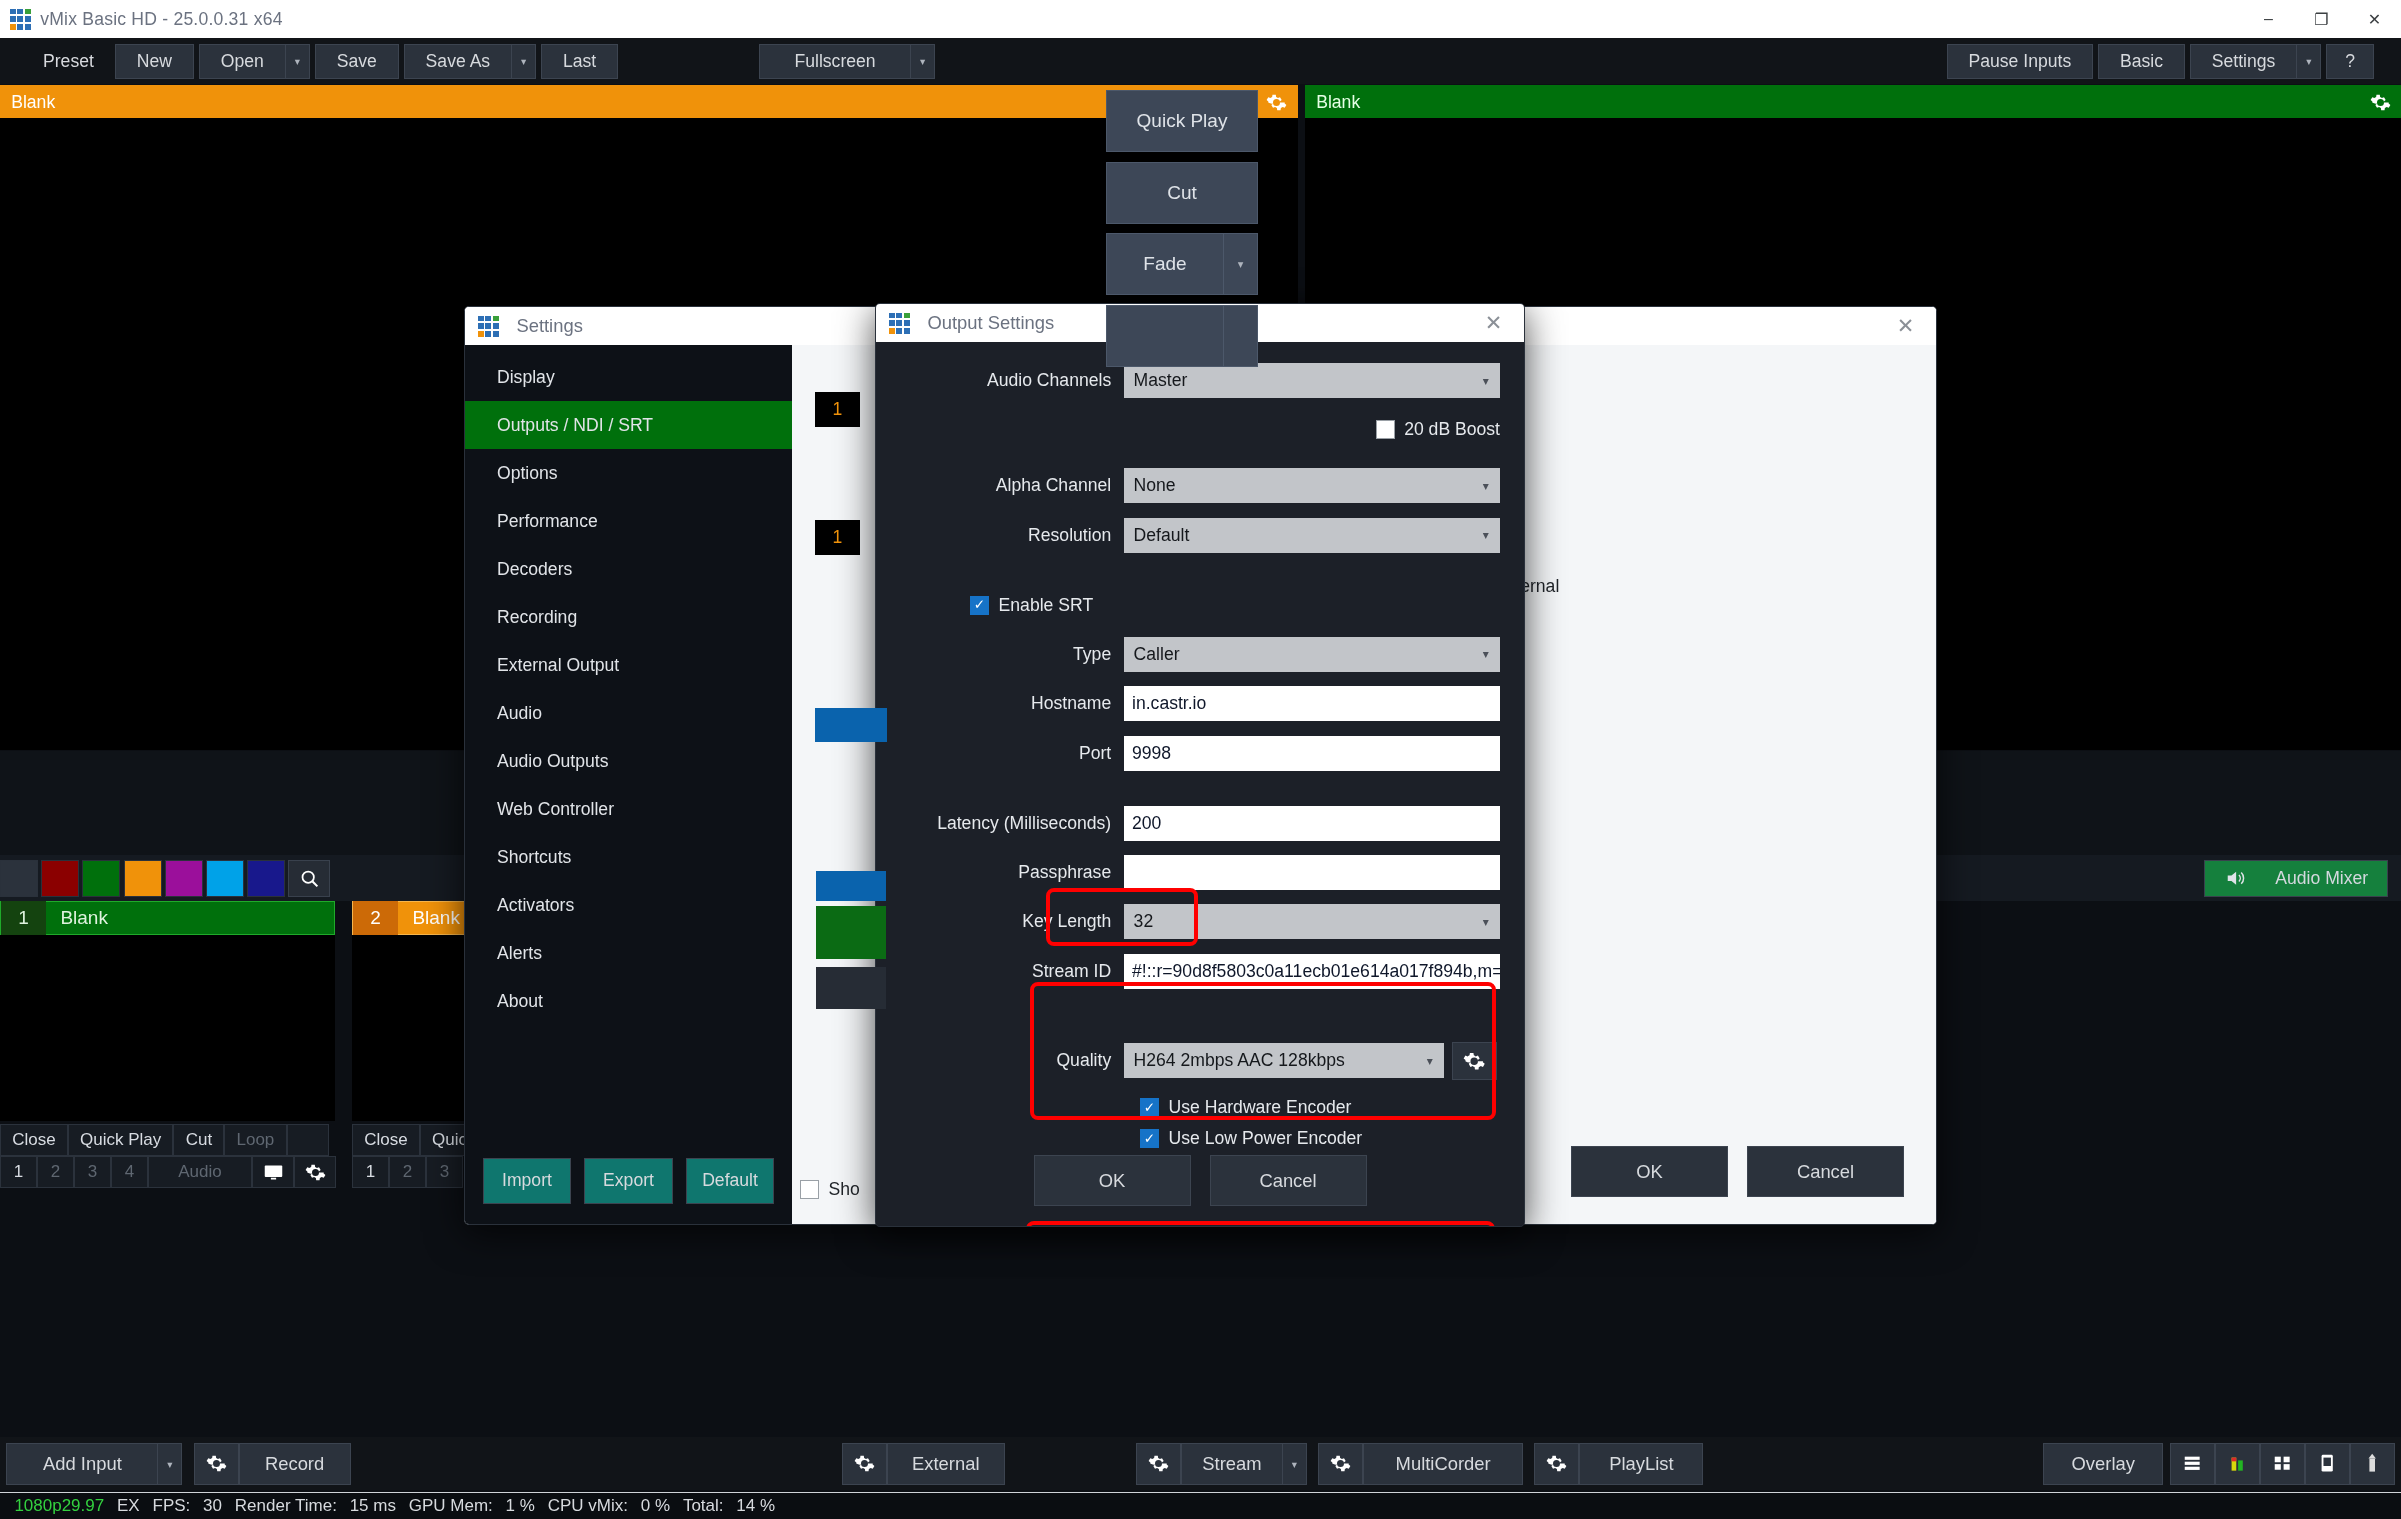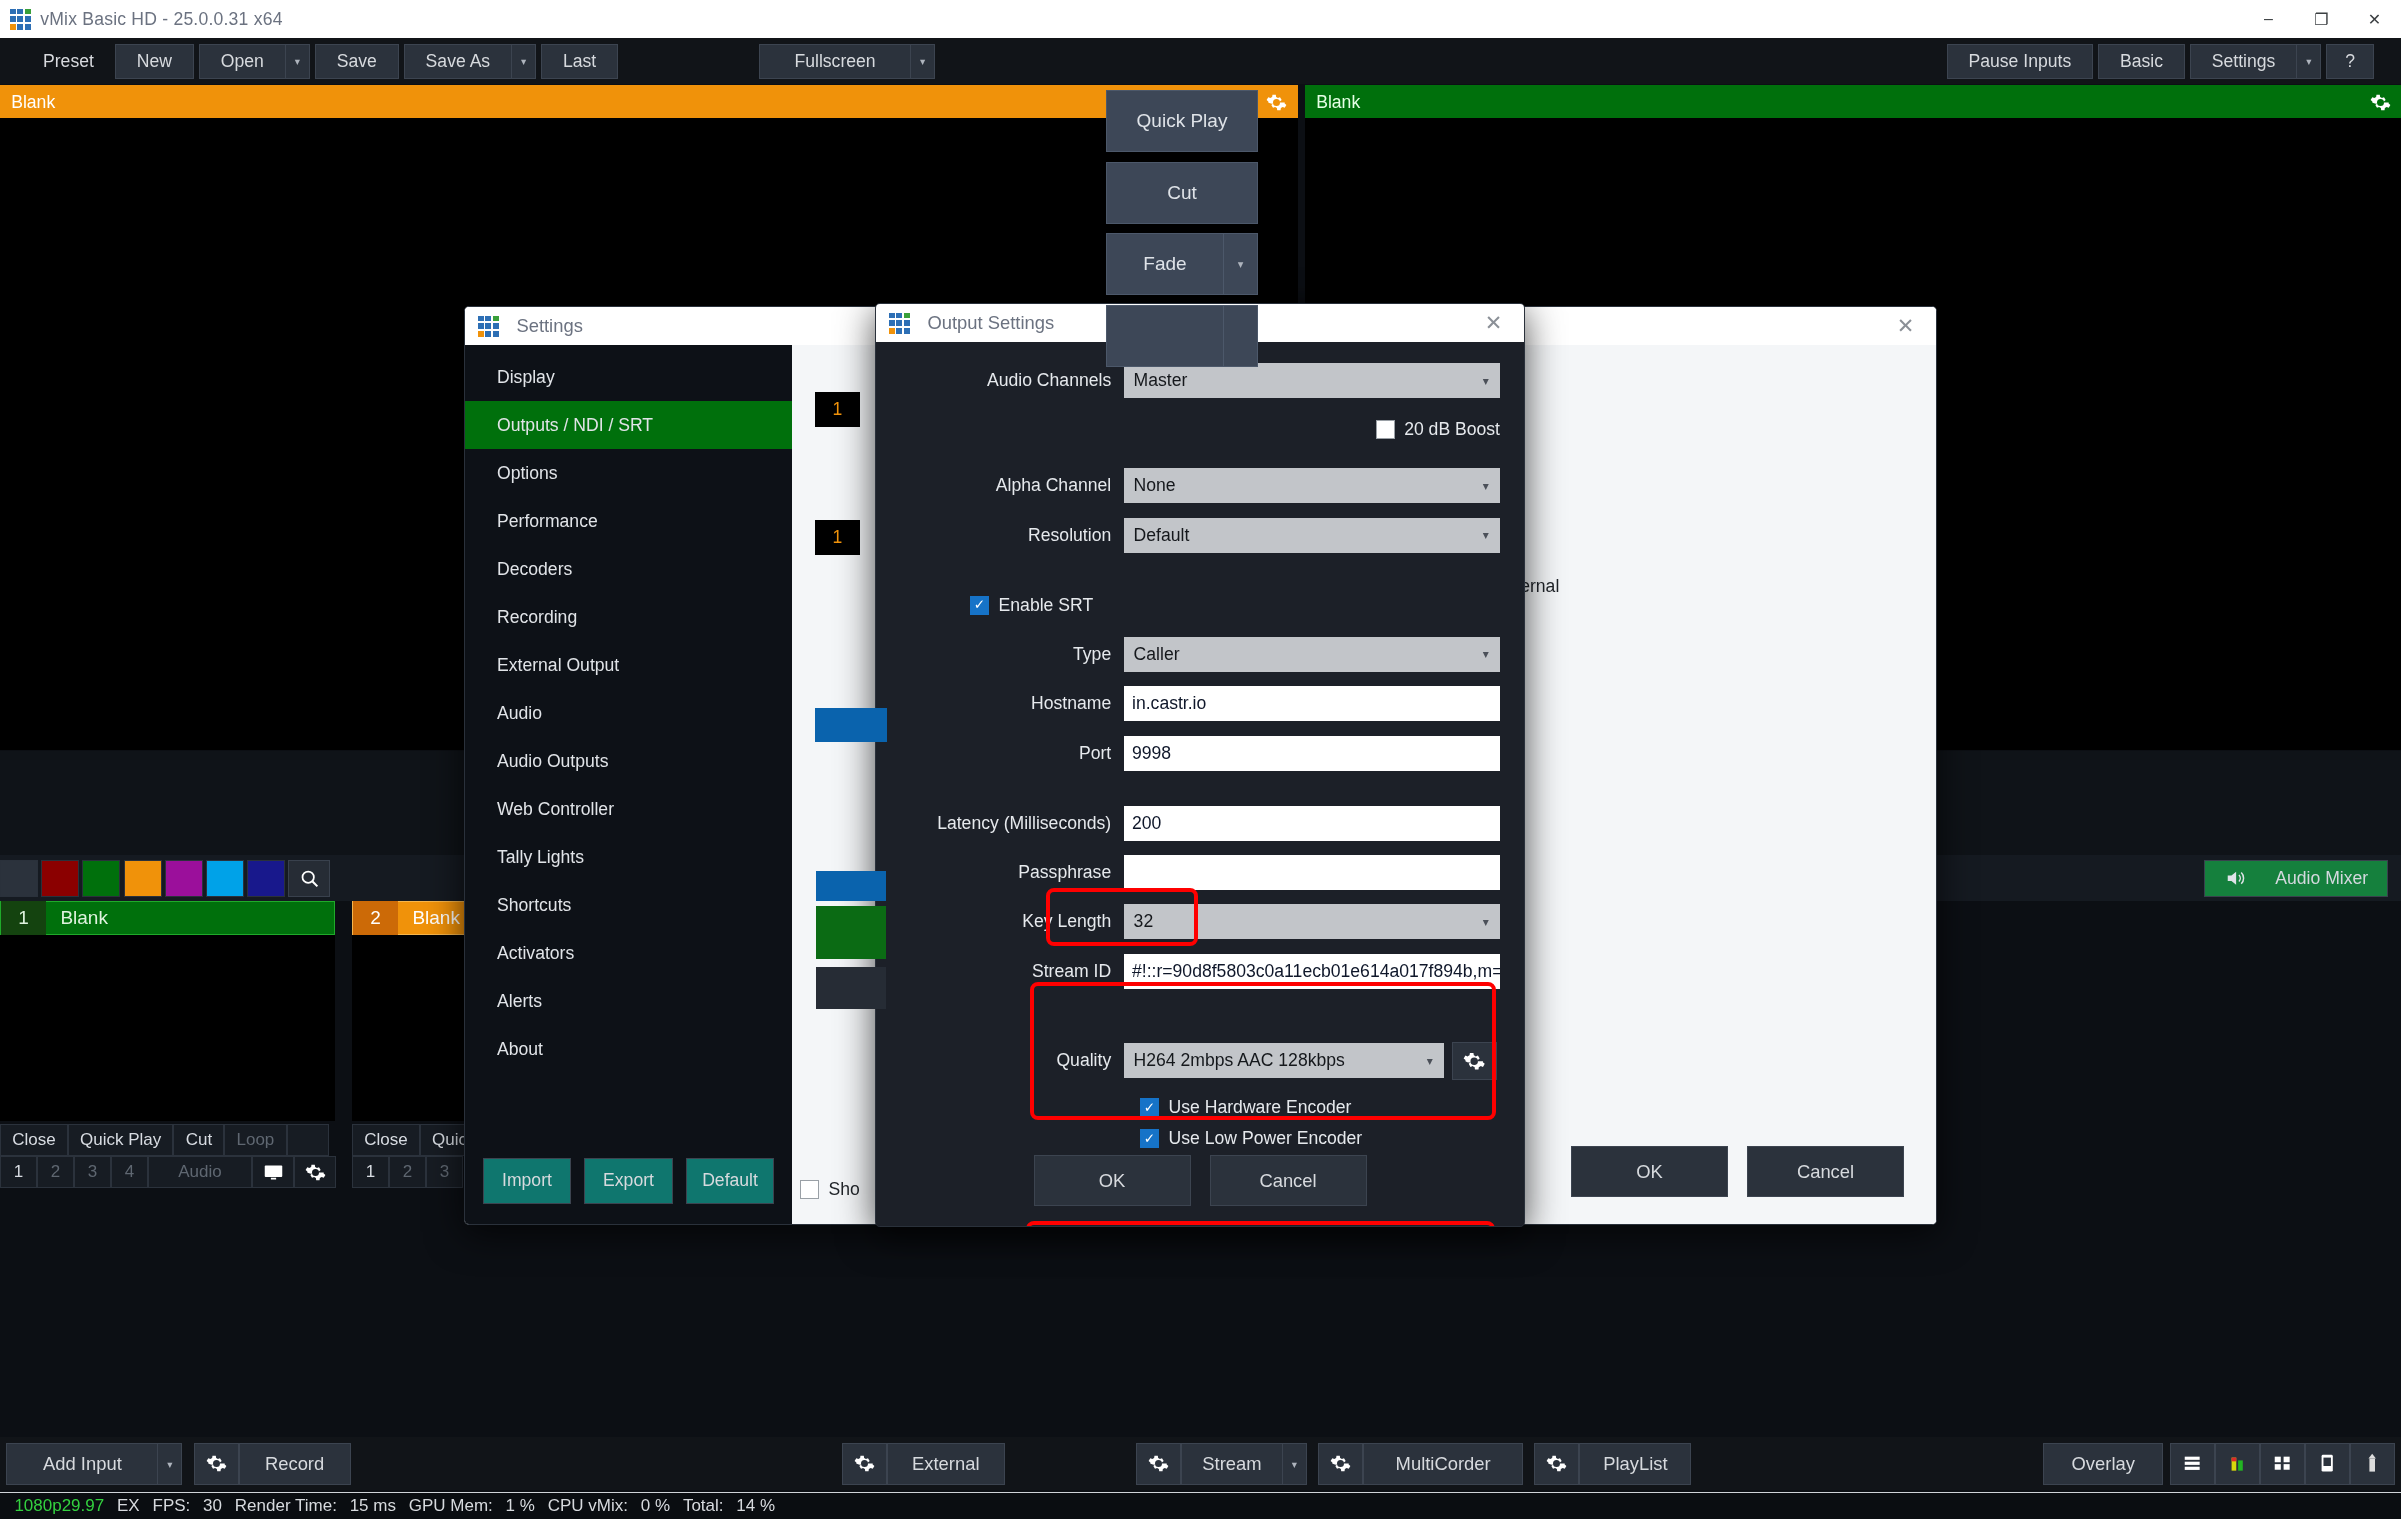--- a/index.html
+++ b/index.html
@@ -374,21 +374,21 @@
           </svg>
       </div>
       <div class="bbtn" style="width:160px">MultiCorder</div>
     </div>
     <div class="grp">
       <div class="bgear">
         <svg viewBox="0 0 24 24" width="21" height="21">
             <path fill="#fff" d="M12 8a4 4 0 100 8 4 4 0 000-8zm9.4 4a7.4 7.4 0 01-.1 1.2l2 1.6-1.9 3.3-2.4-1a7.6 7.6 0 01-2 1.2l-.4 2.6h-3.8l-.4-2.6a7.6 7.6 0 01-2-1.2l-2.4 1-1.9-3.3 2-1.6A7.4 7.4 0 012.6 12c0-.4 0-.8.1-1.2l-2-1.6 1.9-3.3 2.4 1c.6-.5 1.3-.9 2-1.2l.4-2.6h3.8l.4 2.6c.7.3 1.4.7 2 1.2l2.4-1 1.9 3.3-2 1.6c.1.4.1.8.1 1.2z"></path>
           </svg>
       </div>
-      <div class="bbtn" style="width:112px">PlayList</div>
+      <div class="bbtn" style="width:124px">PlayList</div>
     </div>
     <div class="spacer"></div>
     <div class="bbtn" style="width:120px; margin-right:6.4px;">Overlay</div>
     <div class="iconbtn">
       <svg viewBox="0 0 24 24" width="22.4" height="22.4">
           <rect x="4" y="5" width="16" height="3.4" fill="#fff"></rect>
           <rect x="4" y="10.4" width="16" height="3.4" fill="#fff"></rect>
           <rect x="4" y="15.8" width="16" height="3.4" fill="#fff"></rect>
         </svg>
     </div>
@@ -457,21 +457,20 @@
         <div class="navitem">Display</div>
         <div class="navitem active">Outputs / NDI / SRT</div>
         <div class="navitem">Options</div>
         <div class="navitem">Performance</div>
         <div class="navitem">Decoders</div>
         <div class="navitem">Recording</div>
         <div class="navitem">External Output</div>
         <div class="navitem">Audio</div>
         <div class="navitem">Audio Outputs</div>
         <div class="navitem">Web Controller</div>
-        <div class="navitem">Tally Lights</div>
         <div class="navitem">Shortcuts</div>
         <div class="navitem">Activators</div>
         <div class="navitem">Alerts</div>
         <div class="navitem">About</div>
         <div class="navfoot">
           <div class="navbtn">Import</div>
           <div class="navbtn">Export</div>
           <div class="navbtn">Default</div>
         </div>
       </div>

